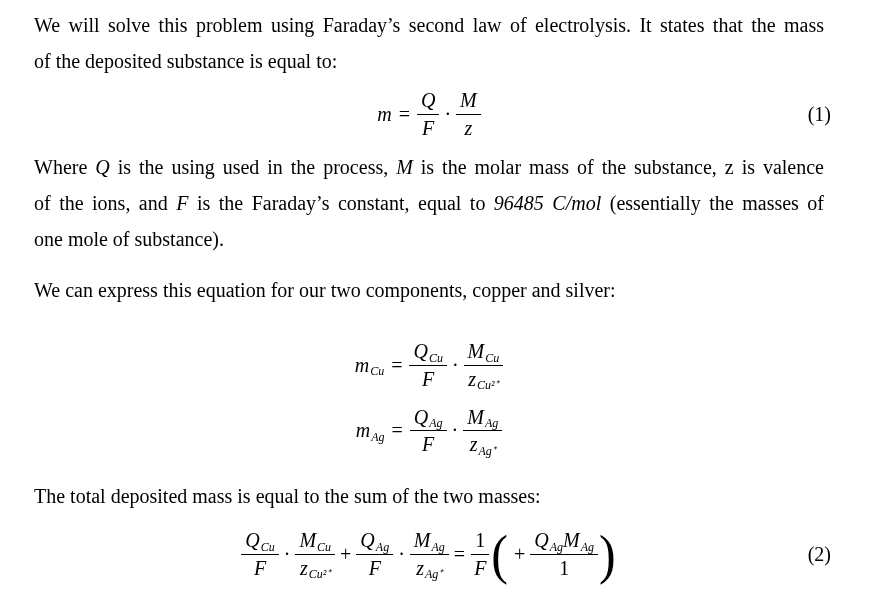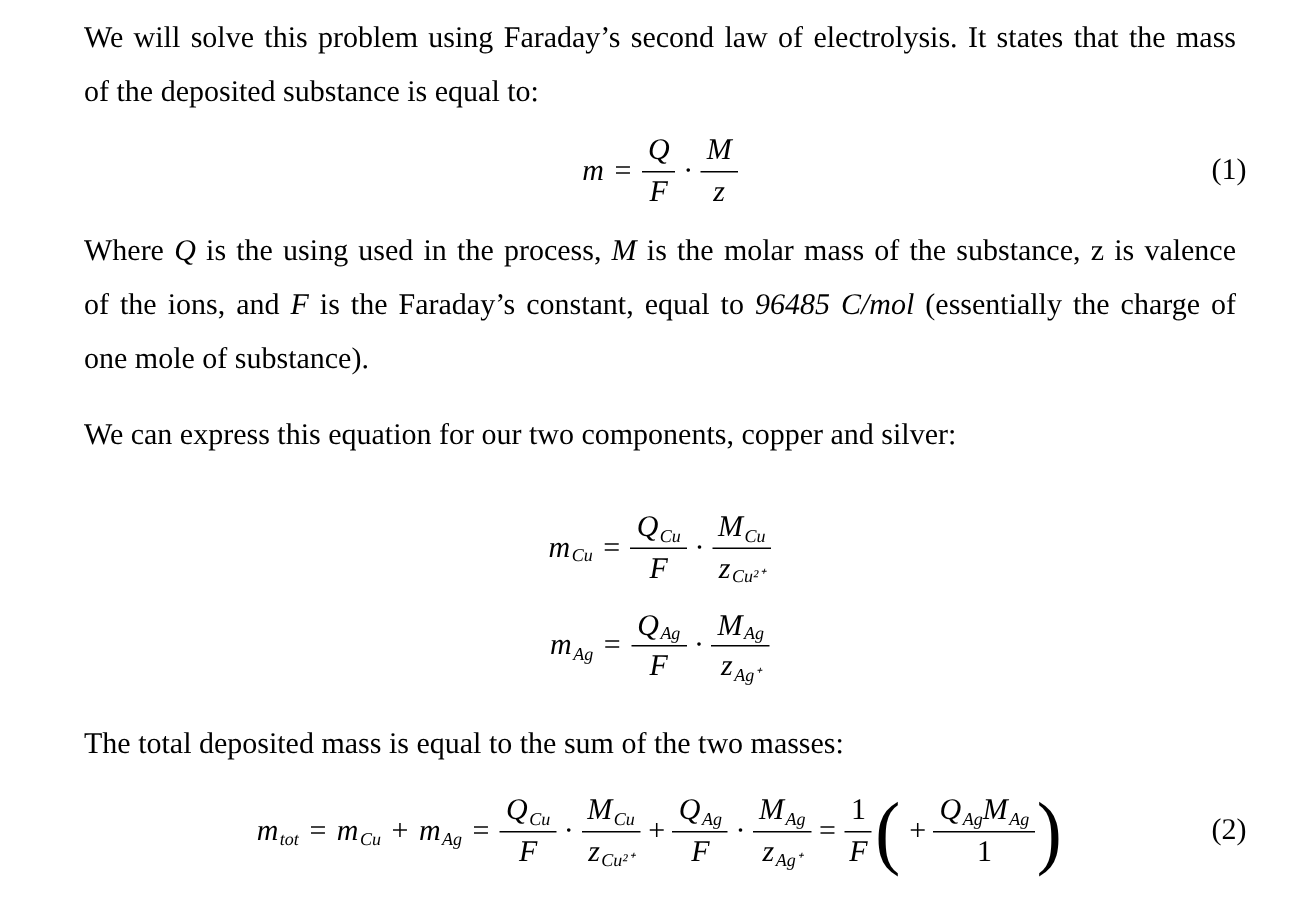--- a/index.html
+++ b/index.html
@@ -5,21 +5,21 @@
   html, body {
     margin: 0;
     padding: 0;
     background: #ffffff;
   }
   .page {
     position: relative;
     width: 874px;
     height: 599px;
     box-sizing: border-box;
-    padding: 7px 50px 0 56px;
+    padding: 7px 50px 0 34px;
     background: #ffffff;
     color: #000000;
     font-family: "Liberation Serif", serif;
     font-size: 20px;
     overflow: hidden;
   }
   .tline {
     line-height: 36px;
     white-space: normal;
   }
@@ -115,21 +115,21 @@
       <span class="mo tight">·</span>
       <span class="frac">
         <span class="num mi">M</span>
         <span class="den mi">z</span>
       </span>
     </span>
     <span class="eqnum">(1)</span>
   </div>
 
   <div class="tline just"><span>Where </span><span class="it">Q</span><span> is the using used in the process, </span><span class="it">M</span><span> is the molar mass of the substance, z is valence</span></div>
-  <div class="tline just"><span>of the ions, and </span><span class="it">F</span><span> is the Faraday’s constant, equal to </span><span class="it">96485 C/mol</span><span> (essentially the charge of</span></div>
+  <div class="tline just"><span>of the ions, and </span><span class="it">F</span><span> is the Faraday’s constant, equal to </span><span class="it">96485 C/mol</span><span> (essentially the masses of</span></div>
   <div class="tline"><span>one mole of substance).</span></div>
 
   <div class="tline p3">We can express this equation for our two components, copper and silver:</div>
 
   <div class="eq-display eqcurow">
     <span class="math">
       <span class="mg"><span class="mi">m</span><sub class="msub">Cu</sub><span class="mo">=</span></span>
       <span class="frac">
         <span class="num"><span class="mi">Q</span><sub class="msub">Cu</sub></span>
         <span class="den"><span class="mi">F</span></span>
@@ -154,21 +154,20 @@
         <span class="num"><span class="mi">M</span><sub class="msub">Ag</sub></span>
         <span class="den"><span class="mi">z</span><sub class="msub">Ag⁺</sub></span>
       </span>
     </span>
   </div>
 
   <div class="tline p4">The total deposited mass is equal to the sum of the two masses:</div>
 
   <div class="eq-display eq2row">
     <span class="math">
-      <span class="mg"><span class="mi">m</span><sub class="msub">tot</sub><span class="mo">=</span><span class="mi">m</span><sub class="msub">Cu</sub><span class="mo">+</span><span class="mi">m</span><sub class="msub">Ag</sub><span class="mo">=</span></span>
       <span class="frac">
         <span class="num"><span class="mi">Q</span><sub class="msub">Cu</sub></span>
         <span class="den"><span class="mi">F</span></span>
       </span>
       <span class="mo tight">·</span>
       <span class="frac">
         <span class="num"><span class="mi">M</span><sub class="msub">Cu</sub></span>
         <span class="den"><span class="mi">z</span><sub class="msub">Cu²⁺</sub></span>
       </span>
       <span class="mo tight">+</span>

